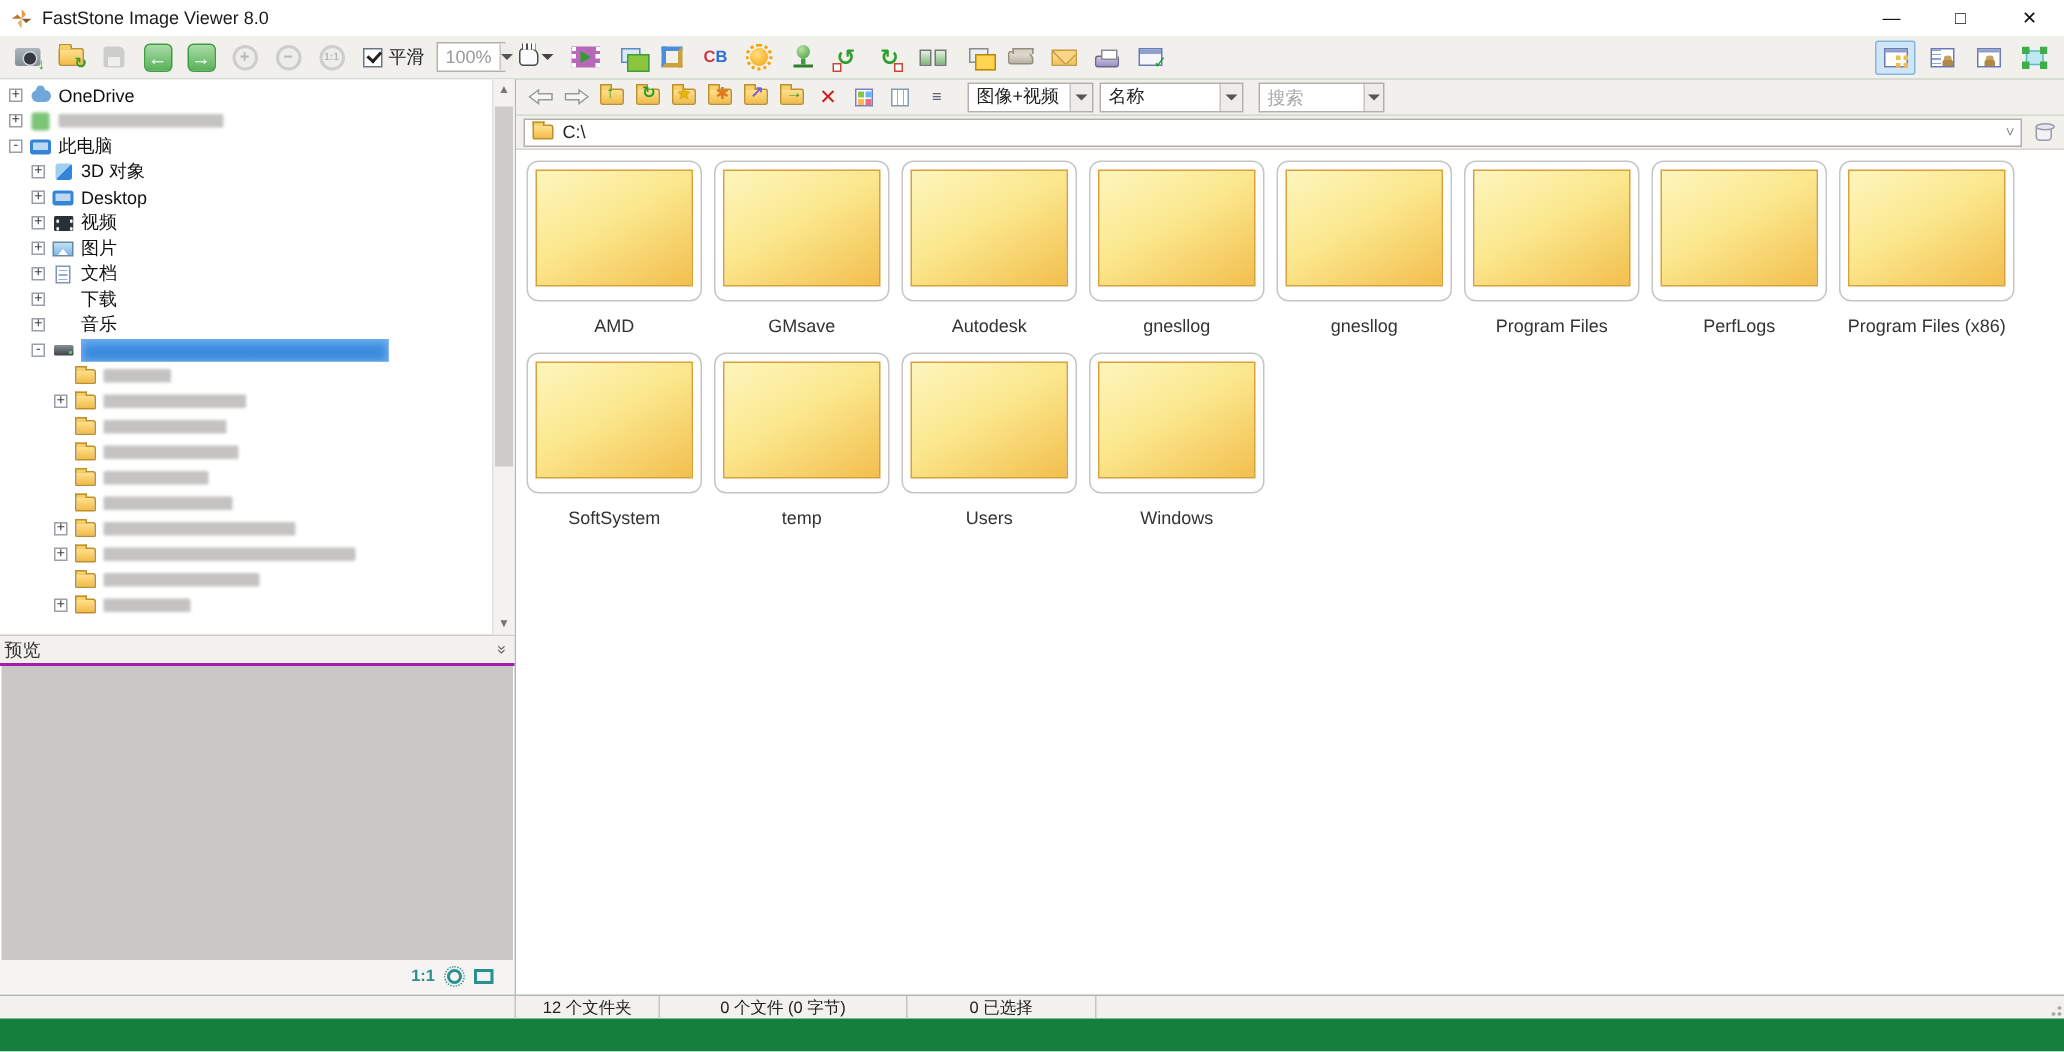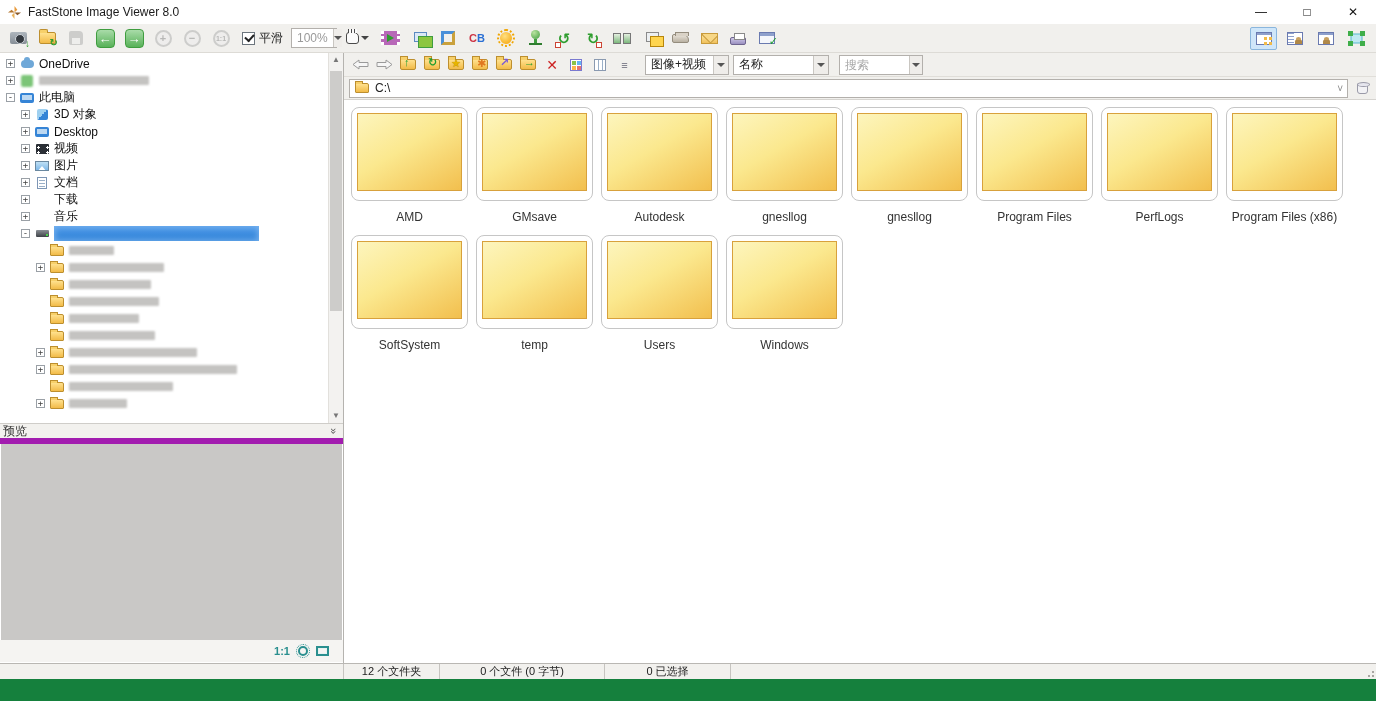--- a/index.html
+++ b/index.html
@@ -118,21 +118,21 @@
   .ti-disk i::before { content:""; position:absolute; right:1px; bottom:1px; width:2px; height:2px; background:#4cd34c; }
   .ti-folder i { width:14px; height:10px; background:linear-gradient(#ffe18e,#f2bb48); border:1px solid #bd8f2e; border-radius:1px 2px 1px 1px; position:relative; display:block; }
   .ti-folder i::before { content:""; position:absolute; left:-1px; top:-3px; width:6px; height:2px; background:#f7d06a; border:1px solid #bd8f2e; border-bottom:none; }
 
   .vsb { position:absolute; right:0; top:0; bottom:0; width:15px; background:#f3f2f0; border-left:1px solid #e2e0dc; }
   .vsb .ar { position:absolute; left:3px; width:8px; height:8px; color:#777; font-size:8px; line-height:8px; }
   .vsb .ar.up { top:3px; } .vsb .ar.dn { bottom:3px; }
   .vsb .thumbbar { position:absolute; left:1px; width:12px; top:18px; height:240px; background:#cdccca; }
 
   
-  .pvhead { height:20px; background:#f2f1ee; display:flex; align-items:center; padding:0 6px 0 3px; border-bottom:6px solid #a21caf;gap:28px; }
+  .pvhead { height:20px; background:#f2f1ee; display:flex; align-items:center; padding:0 6px 0 3px; border-bottom:2px solid #a21caf;gap:28px; }
   .pvtitle { flex:1; color:#333; }
   .pvchev { color:#555; font-size:11px; transform:rotate(90deg); }
   .pvbody { height:196px; background:#c9c8c6; margin:0 1px; }
   .pvctrl { height:22px; background:#f5f4f2; display:flex; align-items:center; justify-content:flex-end; gap:8px; padding-right:14px; }
   .pv11 { color:#2a8f8f; font-weight:bold; font-size:11px; }
   .pvgear { width:10px; height:10px; border-radius:50%; border:2px solid #2a8f8f; outline:1px dotted #2a8f8f; outline-offset:1px; }
   .pvfit { width:13px; height:10px; border:2px solid #2a8f8f; box-shadow:inset 0 0 0 1px #e6f2f2; }
 
   
   .navbar { height:24px; background:#f1f0ed; display:flex; align-items:center; padding:0 5px; border-bottom:1px solid #e0ded9; }

